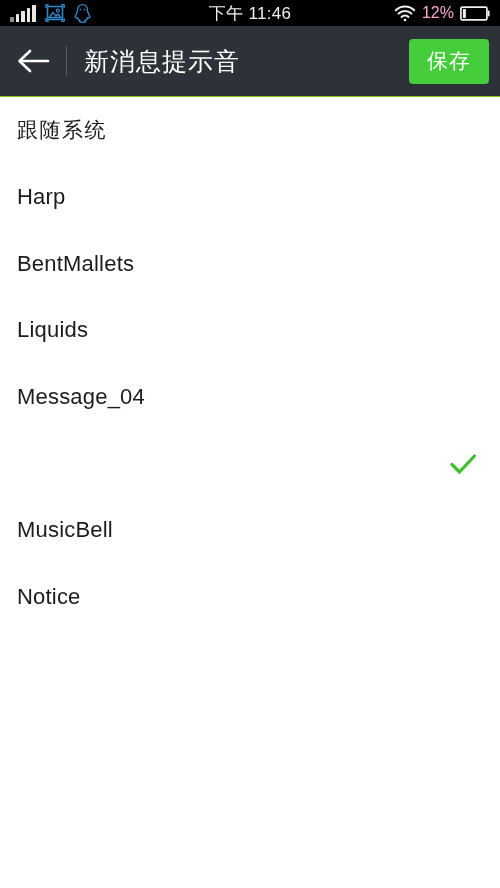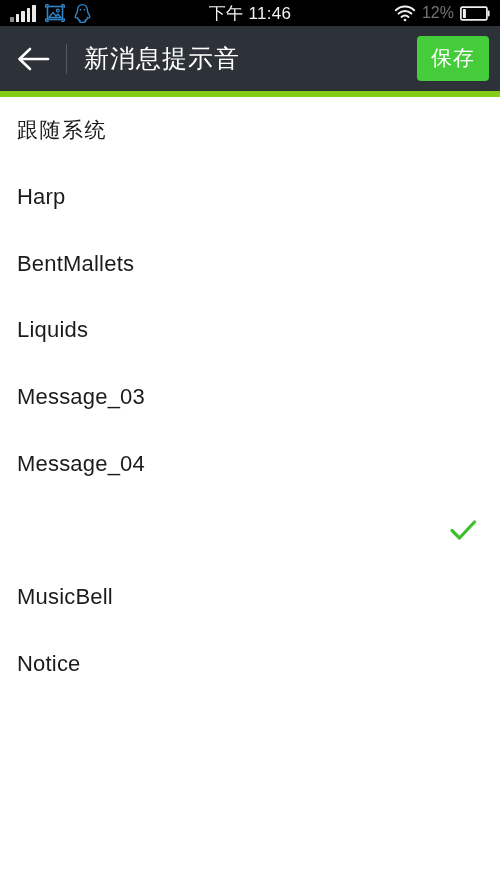--- a/index.html
+++ b/index.html
@@ -51,21 +51,21 @@
   .status-right {
     margin-left: auto;
     display: flex;
     align-items: center;
     gap: 6px;
     flex: 0 0 auto;
     z-index: 2;
   }
   .battery-pct {
     font-size: 16px;
-    color: #737373;
+    color: #f9a8d4;
     letter-spacing: 0;
   }
   .signal-bars {
     display: flex;
     align-items: flex-end;
     gap: 2px;
     height: 17px;
   }
   .signal-bars i {
     display: block;
@@ -83,21 +83,21 @@
 
   
   .app-header {
     position: relative;
     height: 71px;
     background: #2d3238;
     display: flex;
     align-items: center;
     box-sizing: border-box;
     padding: 0 11px 0 0;
-    border-bottom: 6px solid #84cc16;
+    border-bottom: 1px solid #84cc16;
   }
   .back-btn {
     width: 66px;
     height: 71px;
     display: flex;
     align-items: center;
     justify-content: center;
     flex: 0 0 auto;
   }
   .header-divider {
@@ -113,21 +113,21 @@
     letter-spacing: 1px;
     font-family: "DejaVu Sans", "Liberation Sans", sans-serif;
     white-space: nowrap;
   }
   .save-btn {
     margin-left: auto;
     background: #45cc3b;
     color: #ffffff;
     border: none;
     border-radius: 4px;
-    width: 72px;
+    width: 80px;
     height: 45px;
     font-size: 21px;
     letter-spacing: 1px;
     font-family: "DejaVu Sans", "Liberation Sans", sans-serif;
     cursor: pointer;
     padding: 0;
     line-height: 45px;
   }
 
   
@@ -242,23 +242,20 @@
       <div class="list-item">
         <span class="item-label">Harp</span>
       </div>
       <div class="list-item">
         <span class="item-label">BentMallets</span>
       </div>
       <div class="list-item">
         <span class="item-label">Liquids</span>
       </div>
       <div class="list-item">
-        <span class="item-label">Message_03</span>
-      </div>
-      <div class="list-item">
         <span class="item-label">Message_04</span>
       </div>
       <div class="list-item selected">
         <span class="check-mark"><svg width="30" height="30" viewBox="0 0 30 30">
             <path d="M4 15.5 L11.5 23 L26.5 7" fill="none" stroke="#3fbe2e" stroke-width="3.2" stroke-linecap="round" stroke-linejoin="round"></path>
           </svg></span>
       </div>
       <div class="list-item">
         <span class="item-label">MusicBell</span>
       </div>

